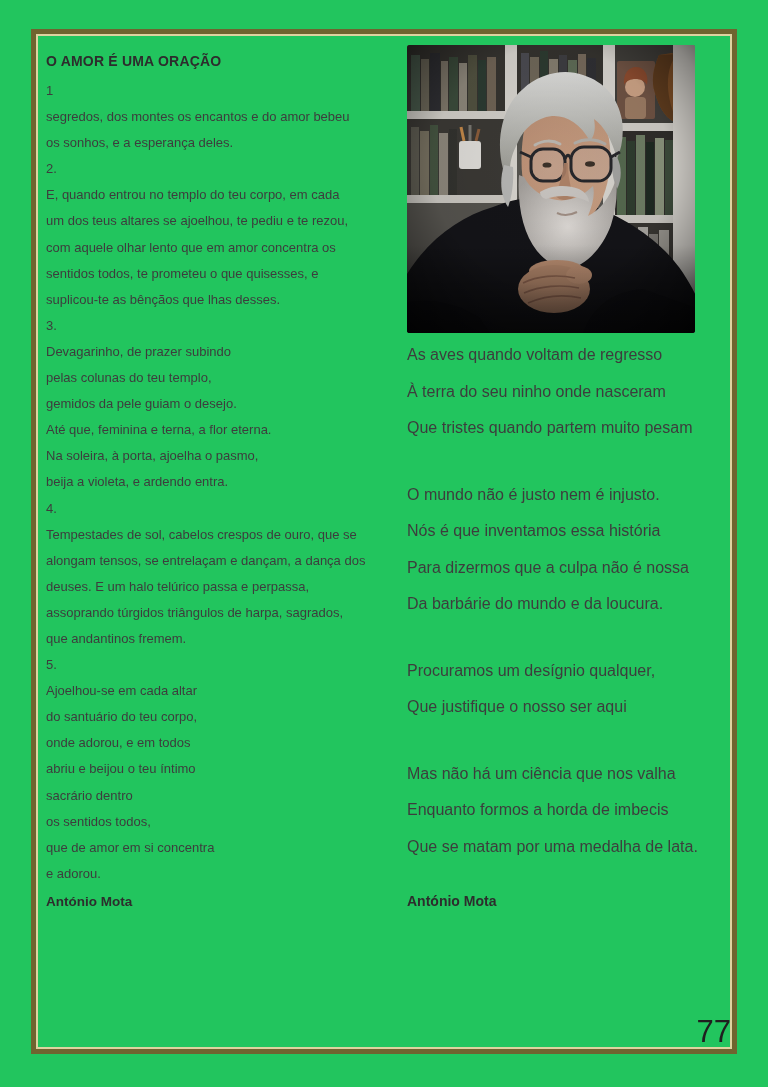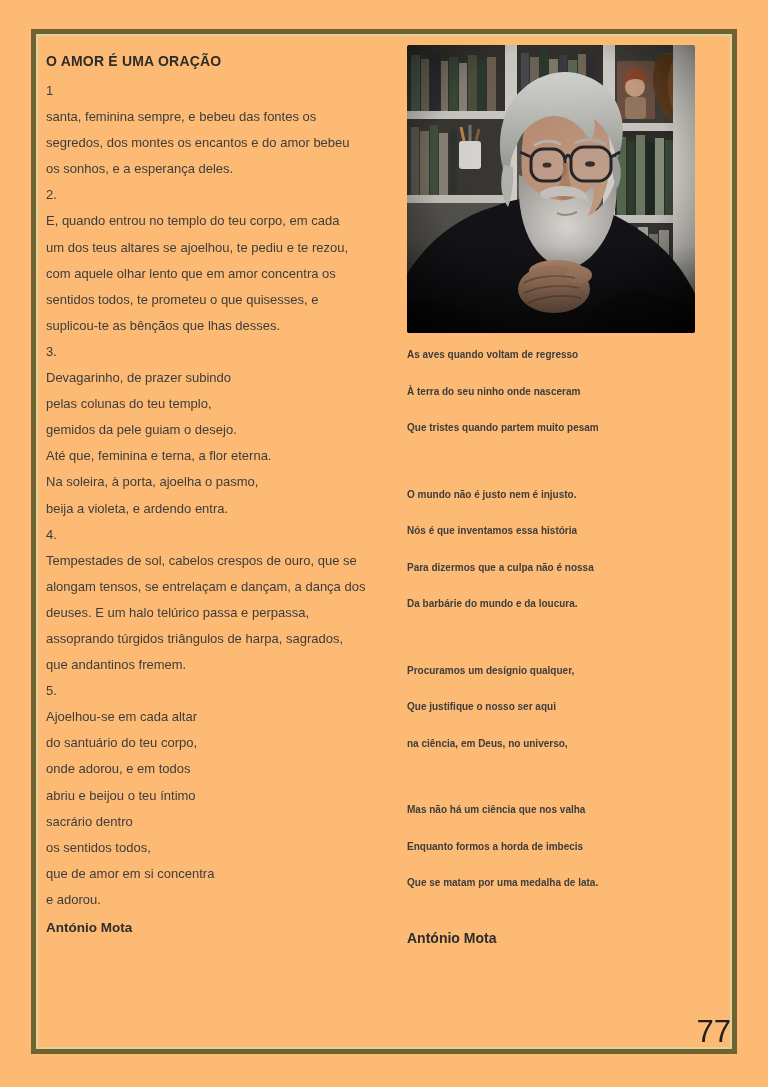--- a/index.html
+++ b/index.html
@@ -1,17 +1,17 @@
 <!DOCTYPE html>
 <html><head>
 <meta charset="utf-8">
 <style>
   html,body { margin:0; padding:0; background:#ffffff; }
   .canvas {
-    position:relative; width:768px; height:1087px; background:#fdba74;
+    position:relative; width:768px; height:1087px; background:#22c55e;
     font-family:"Liberation Sans", sans-serif; overflow:hidden;
   }
   
   .frame-outer {
     position:absolute; left:31px; top:29px; width:706px; height:1025px;
     border:5px solid #6f642f; box-sizing:border-box;
   }
   .frame-inner { position:absolute; inset:0; border:2px solid #ddd3a0; }
 
   .col-left  { position:absolute; left:46px;  top:51px; width:356px; }
@@ -19,21 +19,21 @@
 
   .title { font-size:14px; font-weight:bold; color:#2d2d2d; line-height:20px; margin:0 0 7px 0; letter-spacing:.2px; }
   .line  { font-size:13px; line-height:26.1px; color:#3d3d3d; white-space:nowrap; }
   .author { font-size:13.5px; font-weight:bold; color:#2d2d2d; line-height:26px; margin-top:2px; }
 
   .photo { width:288px; height:288px; border-radius:3px; overflow:hidden; background:#2a2a2c; }
   .photo svg { display:block; }
 
   .poem { margin-bottom:30px; }
   .poem-first { margin-top:4px; }
-  .rline { font-size:10px; line-height:36.5px; color:#3d3d3d; white-space:nowrap;font-weight:bold; }
+  .rline { font-size:16px; line-height:36.5px; color:#3d3d3d; white-space:nowrap; }
   .author-right { font-size:14px; font-weight:bold; color:#2d2d2d; line-height:20px; margin-top:-4px; }
 
   .page-number {
     position:absolute; right:37px; bottom:40px;
     font-size:31px; line-height:1; color:#1f1f1f; font-weight:normal;
   }
 </style>
 </head>
 <body>
 
@@ -42,21 +42,20 @@
   <div class="frame-outer">
     <div class="frame-inner"></div>
   </div>
 
   <div class="col-left">
     <h1 class="title">O AMOR É UMA ORAÇÃO</h1>
 
     <div class="stanza">
       <div class="line">1</div>
       <div>
-          <div class="line">santa, feminina sempre, e bebeu das fontes os</div>
           <div class="line">segredos, dos montes os encantos e do amor bebeu</div>
           <div class="line">os sonhos, e a esperança deles.</div>
         </div>
     </div>
     <div class="stanza">
       <div class="line">2.</div>
       <div>
           <div class="line">E, quando entrou no templo do teu corpo, em cada</div>
           <div class="line">um dos teus altares se ajoelhou, te pediu e te rezou,</div>
           <div class="line">com aquele olhar lento que em amor concentra os</div>
@@ -250,21 +249,20 @@
       </div>
     <div class="poem">
         <div class="rline">O mundo não é justo nem é injusto.</div>
         <div class="rline">Nós é que inventamos essa história</div>
         <div class="rline">Para dizermos que a culpa não é nossa</div>
         <div class="rline">Da barbárie do mundo e da loucura.</div>
       </div>
     <div class="poem">
         <div class="rline">Procuramos um desígnio qualquer,</div>
         <div class="rline">Que justifique o nosso ser aqui</div>
-        <div class="rline">na ciência, em Deus, no universo,</div>
       </div>
     <div class="poem">
         <div class="rline">Mas não há um ciência que nos valha</div>
         <div class="rline">Enquanto formos a horda de imbecis</div>
         <div class="rline">Que se matam por uma medalha de lata.</div>
       </div>
 
     <div class="author-right">António Mota</div>
   </div>
 

